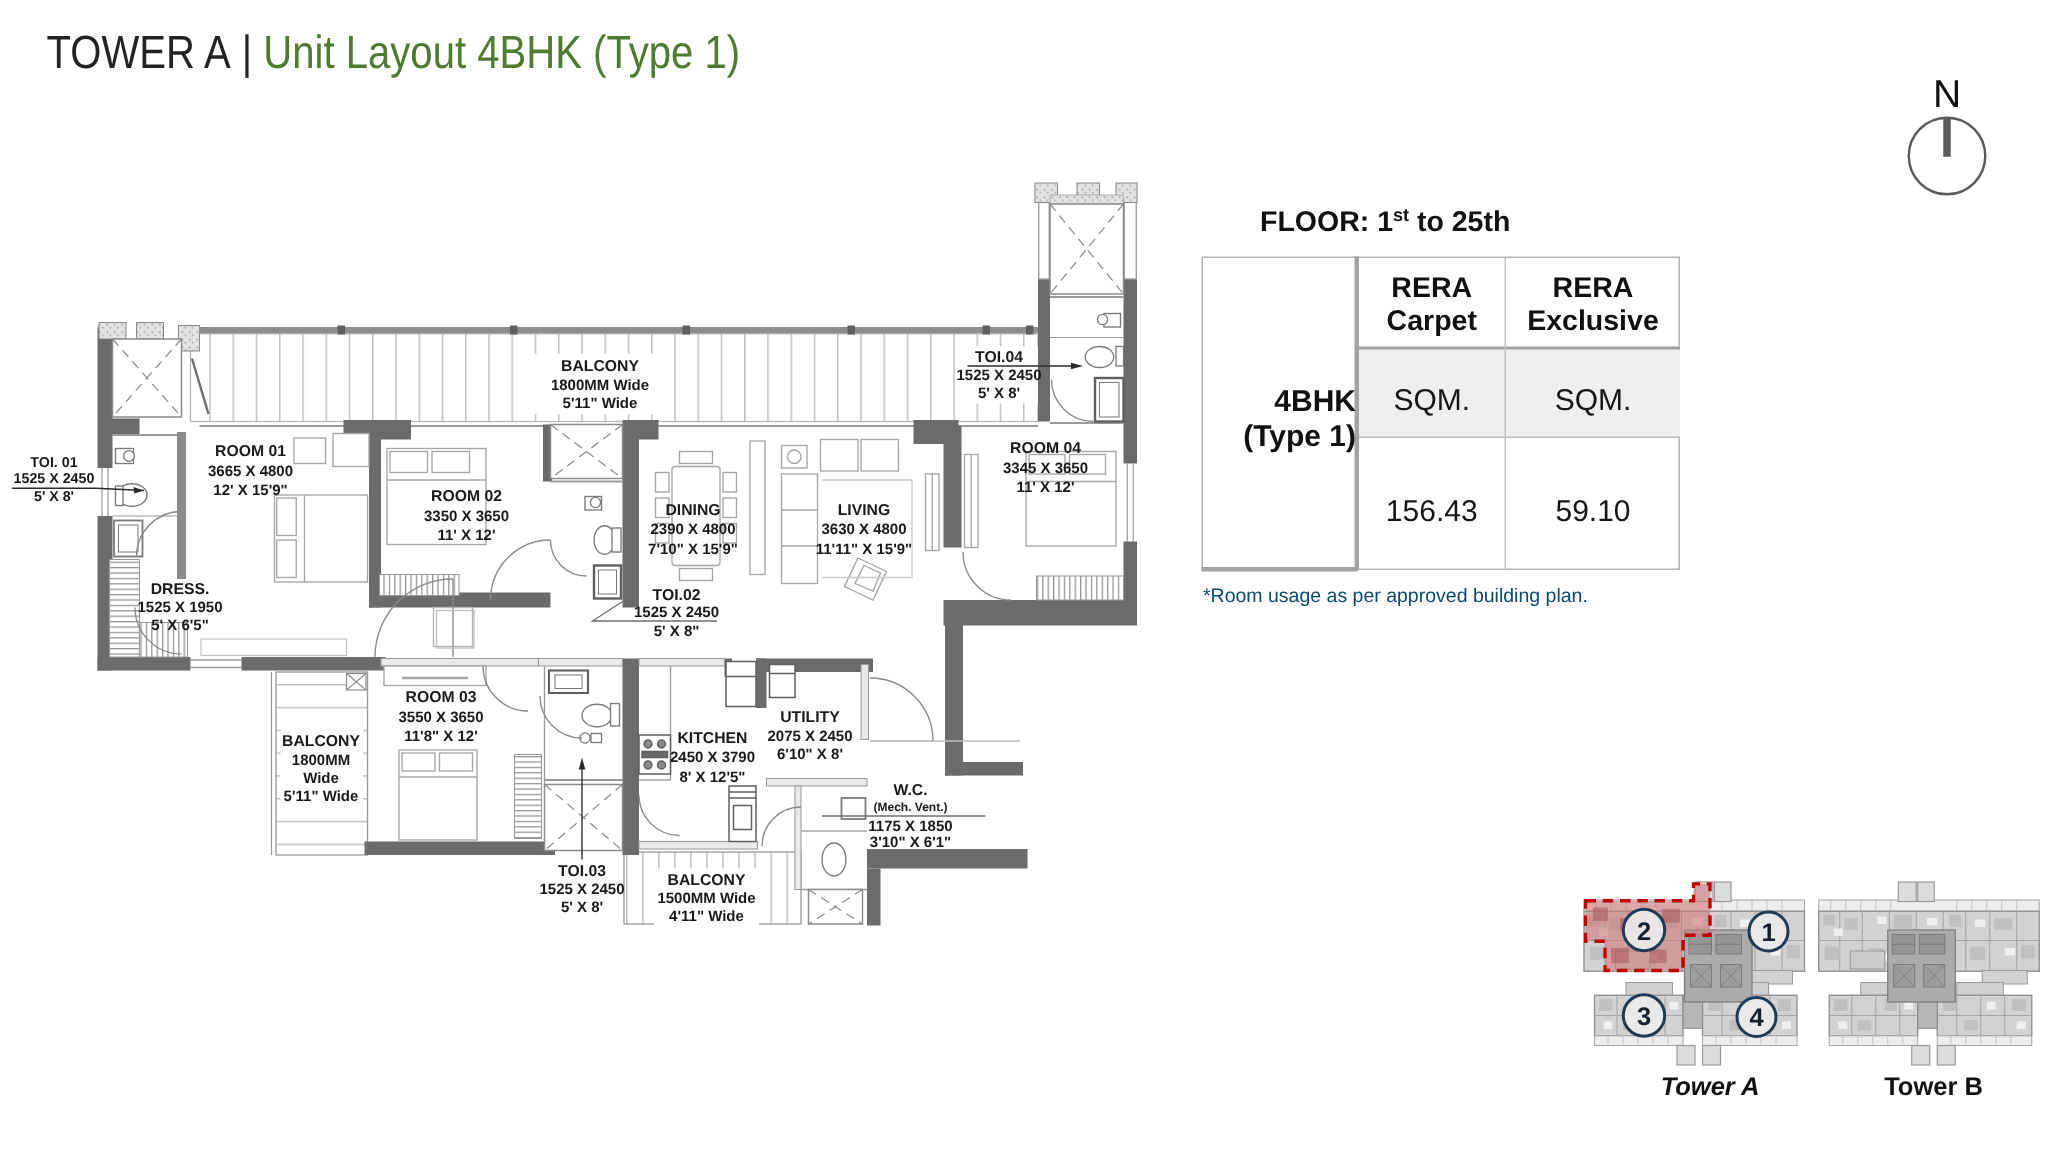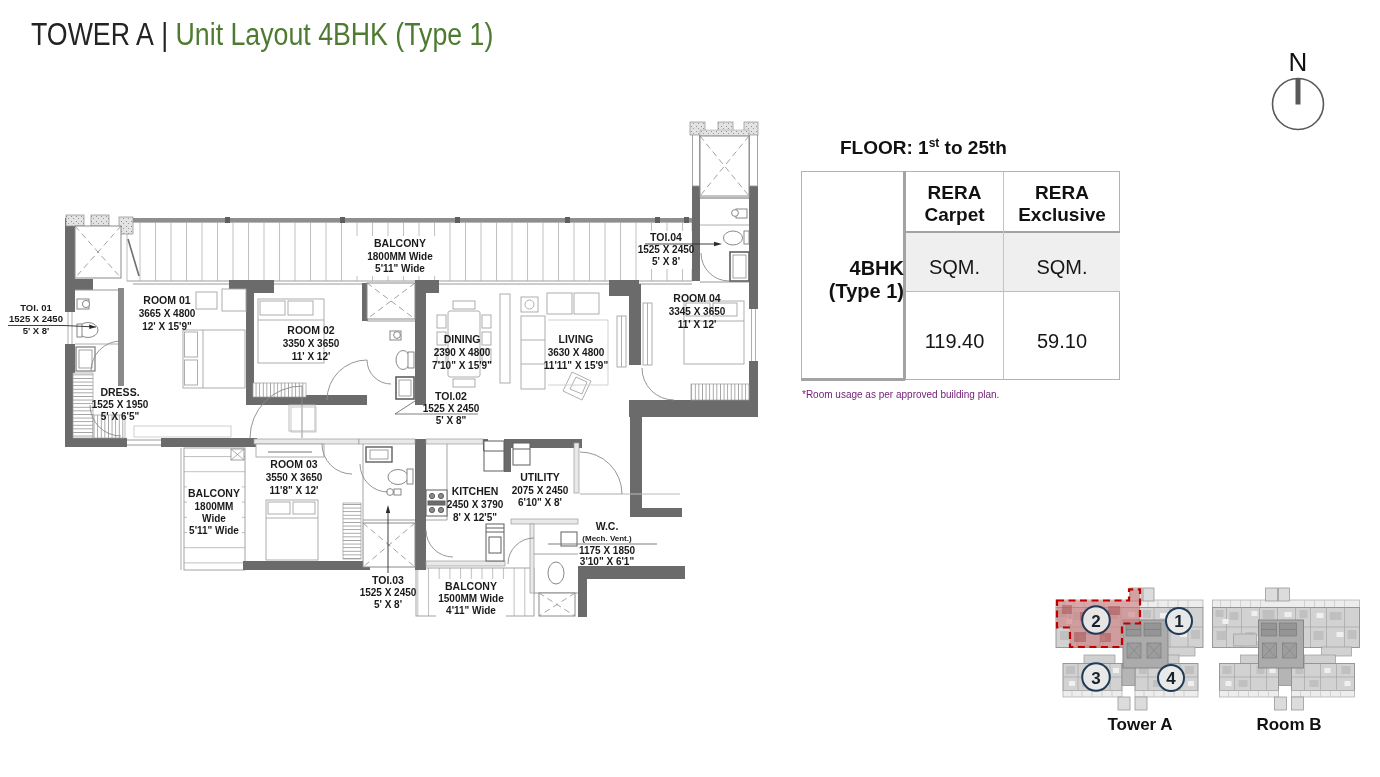--- a/index.html
+++ b/index.html
@@ -28,29 +28,29 @@
 <div class="abs" style="left:801px;top:257px;width:103px;text-align:right;font-size:20px;font-weight:bold;color:#111;line-height:23px;">4BHK<br>(Type 1)</div>
 
 <div class="abs" style="left:905px;top:182px;width:99px;text-align:center;font-size:19px;font-weight:bold;color:#111;line-height:22px;">RERA<br>Carpet</div>
 
 <div class="abs" style="left:1004px;top:182px;width:116px;text-align:center;font-size:19px;font-weight:bold;color:#111;line-height:22px;">RERA<br>Exclusive</div>
 
 <div class="abs" style="left:905px;top:256px;width:99px;text-align:center;font-size:20px;color:#161616;">SQM.</div>
 
 <div class="abs" style="left:1004px;top:256px;width:116px;text-align:center;font-size:20px;color:#161616;">SQM.</div>
 
-<div class="abs" style="left:905px;top:330px;width:99px;text-align:center;font-size:20px;color:#161616;">119.40</div>
+<div class="abs" style="left:905px;top:330px;width:99px;text-align:center;font-size:20px;color:#161616;">156.43</div>
 
 <div class="abs" style="left:1004px;top:330px;width:116px;text-align:center;font-size:20px;color:#161616;">59.10</div>
 
-<div class="abs" style="left:802px;top:389px;font-size:10px;color:#701a75;">*Room usage as per approved building plan.</div>
-
-<div class="abs" style="left:1080px;top:715px;width:120px;text-align:center;font-size:17px;font-weight:bold;color:#111;">Tower A</div>
-
-<div class="abs" style="left:1229px;top:715px;width:120px;text-align:center;font-size:17px;font-weight:bold;color:#111;">Room B</div>
+<div class="abs" style="left:802px;top:389px;font-size:13px;color:#0c4a6e;">*Room usage as per approved building plan.</div>
+
+<div class="abs" style="left:1080px;top:715px;width:120px;text-align:center;font-size:17px;font-weight:bold;color:#111;font-style:italic;">Tower A</div>
+
+<div class="abs" style="left:1229px;top:715px;width:120px;text-align:center;font-size:17px;font-weight:bold;color:#111;">Tower B</div>
 
 <svg class="abs" style="left:0;top:0;" width="1380" height="777" viewBox="0 0 1380 777">
 <defs>
   <pattern id="vh15" width="15.5" height="10" patternUnits="userSpaceOnUse">
         <rect width="15.5" height="10" fill="#ffffff"></rect>
         <line x1="0.5" y1="0" x2="0.5" y2="10" stroke="#c0c0c0" stroke-width="1"></line>
       </pattern>
   <pattern id="hh15" width="10" height="15.2" patternUnits="userSpaceOnUse">
         <rect width="10" height="15.2" fill="#ffffff"></rect>
         <line x1="0" y1="0.5" x2="10" y2="0.5" stroke="#c0c0c0" stroke-width="1"></line>

